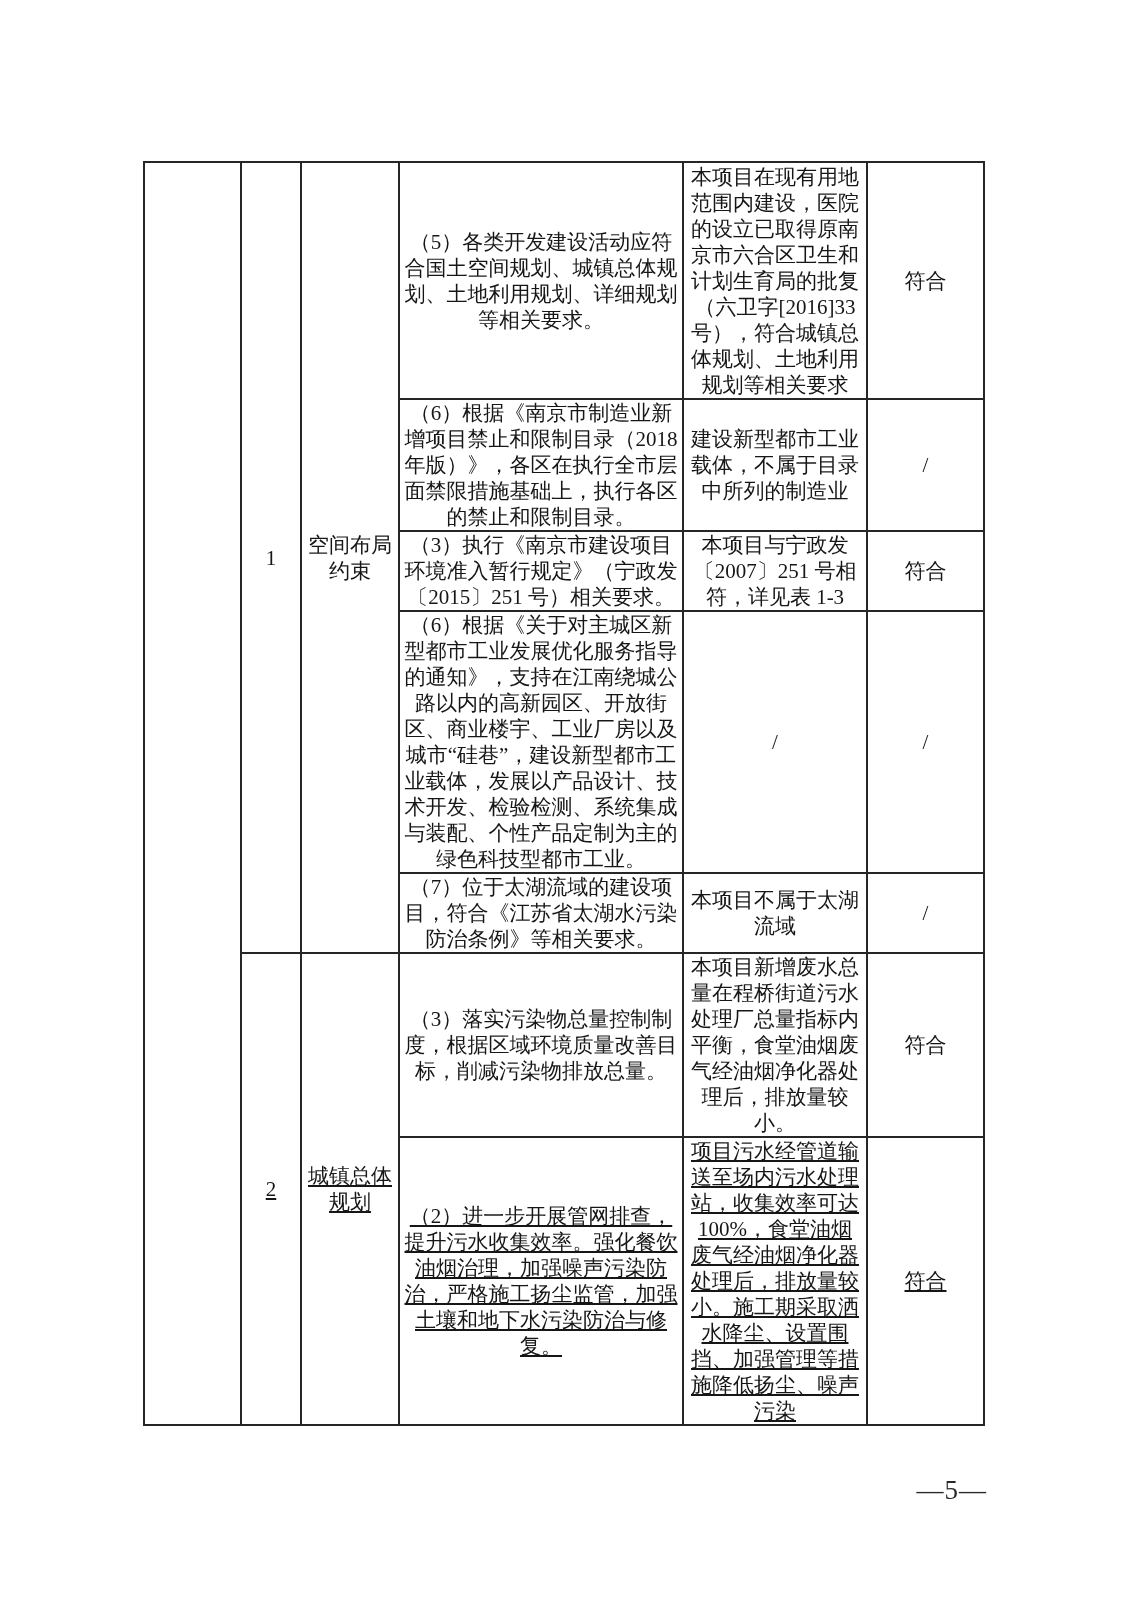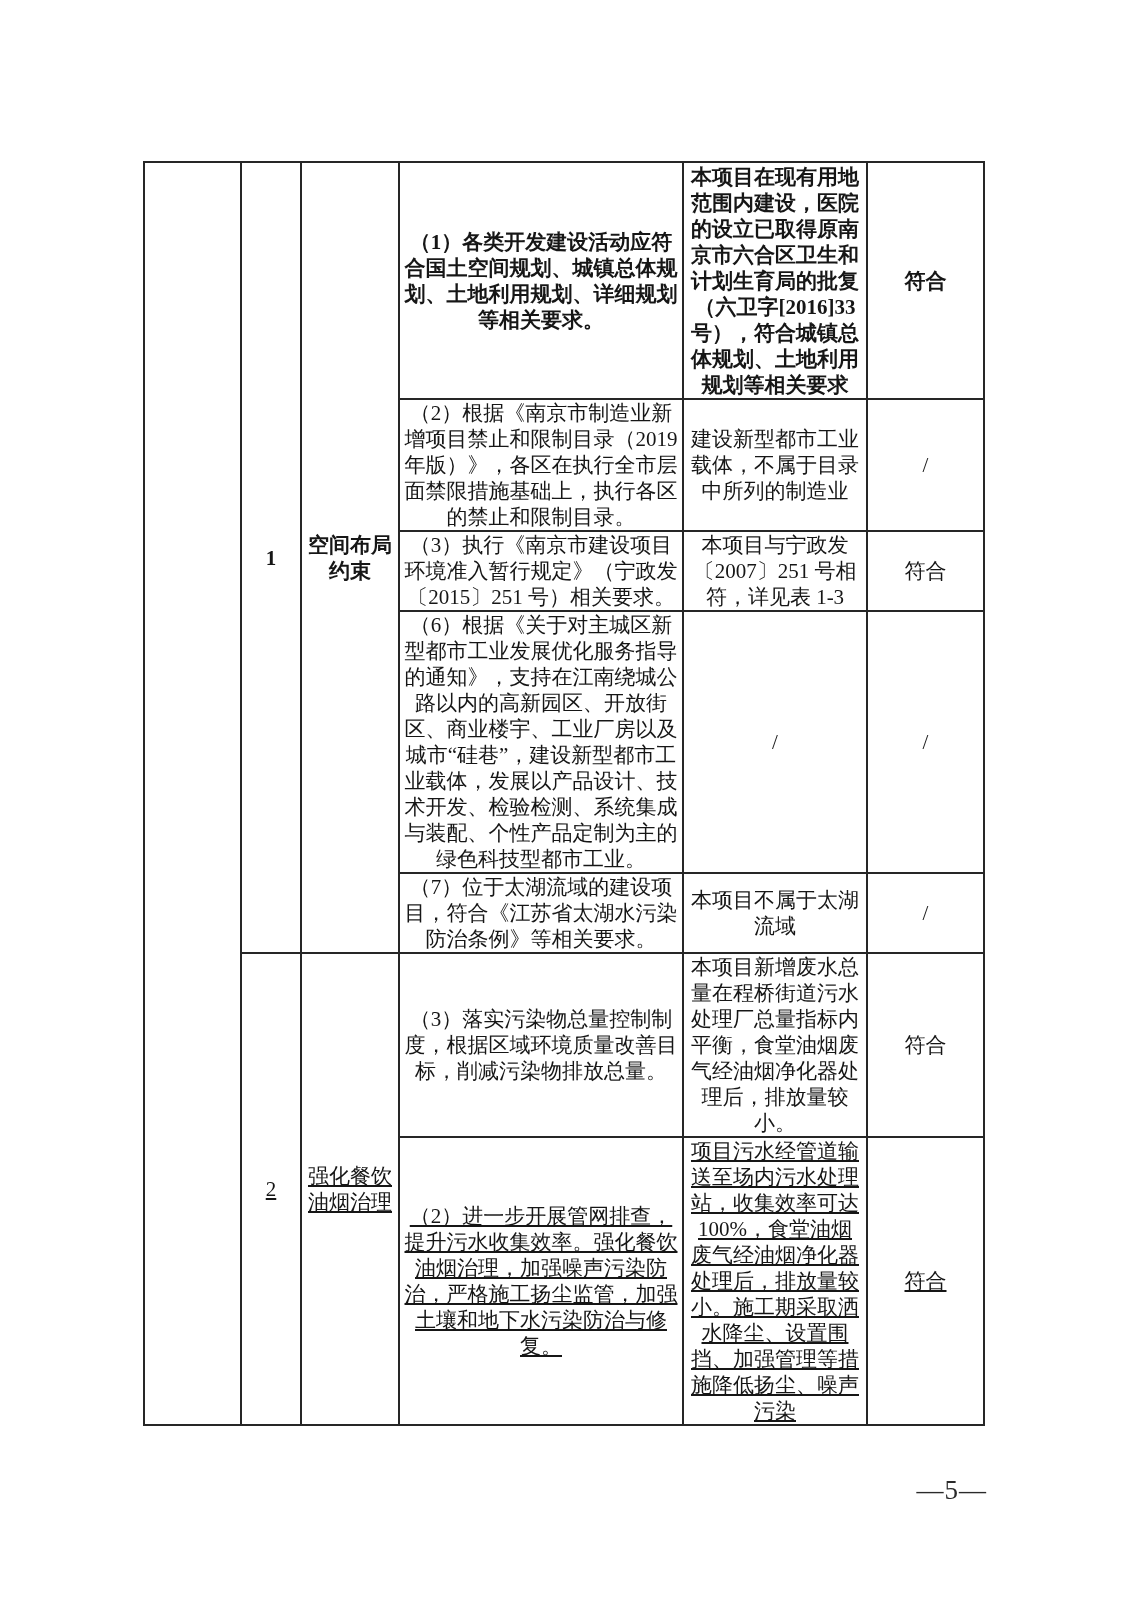--- a/index.html
+++ b/index.html
@@ -31,21 +31,21 @@
     font-size: 21px;
     line-height: 26px;
     padding: 0 4px;
     overflow: hidden;
   }
   td.cell-a {
     border-top-width: 2px;
     border-bottom-width: 2px;
     padding: 0;
   }
-  td.thick-top    { border-top-width: 5px; font-weight: bold; }
+  td.thick-top    { border-top-width: 5px; }
   td.sec-top      { border-top-width: 3px; }
   td.thick-bottom { border-bottom-width: 5px; text-decoration: underline; }
   td.num  { padding: 0 2px; }
   td.cat  { padding: 0 14px; }
   td.req  { padding: 0 1px; }
   td.comp { padding: 0 5px; }
   td.concl{ padding: 0 2px; }
   .pageno {
     position: absolute;
     top: 1474px;
@@ -67,47 +67,47 @@
       <col style="width:98px">
       <col style="width:284px">
       <col style="width:184px">
       <col style="width:117px">
     </colgroup>
     <tbody>
       <tr style="height:237px">
         <td class="cell-a" rowspan="7"></td>
         <td class="num thick-top" rowspan="5">1</td>
         <td class="cat thick-top" rowspan="5">空间布局约束</td>
-        <td class="req thick-top">（1）各类开发建设活动应符合国土空间规划、城镇总体规划、土地利用规划、详细规划等相关要求。</td>
+        <td class="req thick-top">（5）各类开发建设活动应符合国土空间规划、城镇总体规划、土地利用规划、详细规划等相关要求。</td>
         <td class="comp thick-top">本项目在现有用地范围内建设，医院的设立已取得原南京市六合区卫生和计划生育局的批复（六卫字[2016]33 号），符合城镇总体规划、土地利用规划等相关要求</td>
         <td class="concl thick-top">符合</td>
       </tr>
       <tr style="height:130px">
-        <td class="req">（2）根据《南京市制造业新增项目禁止和限制目录（2019 年版）》，各区在执行全市层面禁限措施基础上，执行各区的禁止和限制目录。</td>
+        <td class="req">（6）根据《南京市制造业新增项目禁止和限制目录（2018 年版）》，各区在执行全市层面禁限措施基础上，执行各区的禁止和限制目录。</td>
         <td class="comp">建设新型都市工业载体，不属于目录中所列的制造业</td>
         <td class="concl">/</td>
       </tr>
       <tr style="height:78px">
         <td class="req">（3）执行《南京市建设项目环境准入暂行规定》（宁政发〔2015〕251 号）相关要求。</td>
         <td class="comp">本项目与宁政发〔2007〕251 号相符，详见表 1-3</td>
         <td class="concl">符合</td>
       </tr>
       <tr style="height:262px">
         <td class="req">（6）根据《关于对主城区新型都市工业发展优化服务指导的通知》，支持在江南绕城公路以内的高新园区、开放街区、商业楼宇、工业厂房以及城市“硅巷”，建设新型都市工业载体，发展以产品设计、技术开发、检验检测、系统集成与装配、个性产品定制为主的绿色科技型都市工业。</td>
         <td class="comp">/</td>
         <td class="concl">/</td>
       </tr>
       <tr style="height:78px">
         <td class="req">（7）位于太湖流域的建设项目，符合《江苏省太湖水污染防治条例》等相关要求。</td>
         <td class="comp">本项目不属于太湖流域</td>
         <td class="concl">/</td>
       </tr>
       <tr style="height:157px">
         <td class="num sec-top thick-bottom" rowspan="2">2</td>
-        <td class="cat sec-top thick-bottom" rowspan="2">强化餐饮油烟治理</td>
+        <td class="cat sec-top thick-bottom" rowspan="2">城镇总体规划</td>
         <td class="req sec-top">（3）落实污染物总量控制制度，根据区域环境质量改善目标，削减污染物排放总量。</td>
         <td class="comp sec-top">本项目新增废水总量在程桥街道污水处理厂总量指标内平衡，食堂油烟废气经油烟净化器处理后，排放量较小。</td>
         <td class="concl sec-top">符合</td>
       </tr>
       <tr style="height:258px">
         <td class="req thick-bottom">（2）进一步开展管网排查，提升污水收集效率。强化餐饮油烟治理，加强噪声污染防治，严格施工扬尘监管，加强土壤和地下水污染防治与修复。</td>
         <td class="comp thick-bottom">项目污水经管道输送至场内污水处理站，收集效率可达100%，食堂油烟废气经油烟净化器处理后，排放量较小。施工期采取洒水降尘、设置围挡、加强管理等措施降低扬尘、噪声污染</td>
         <td class="concl thick-bottom">符合</td>
       </tr>
     </tbody>

